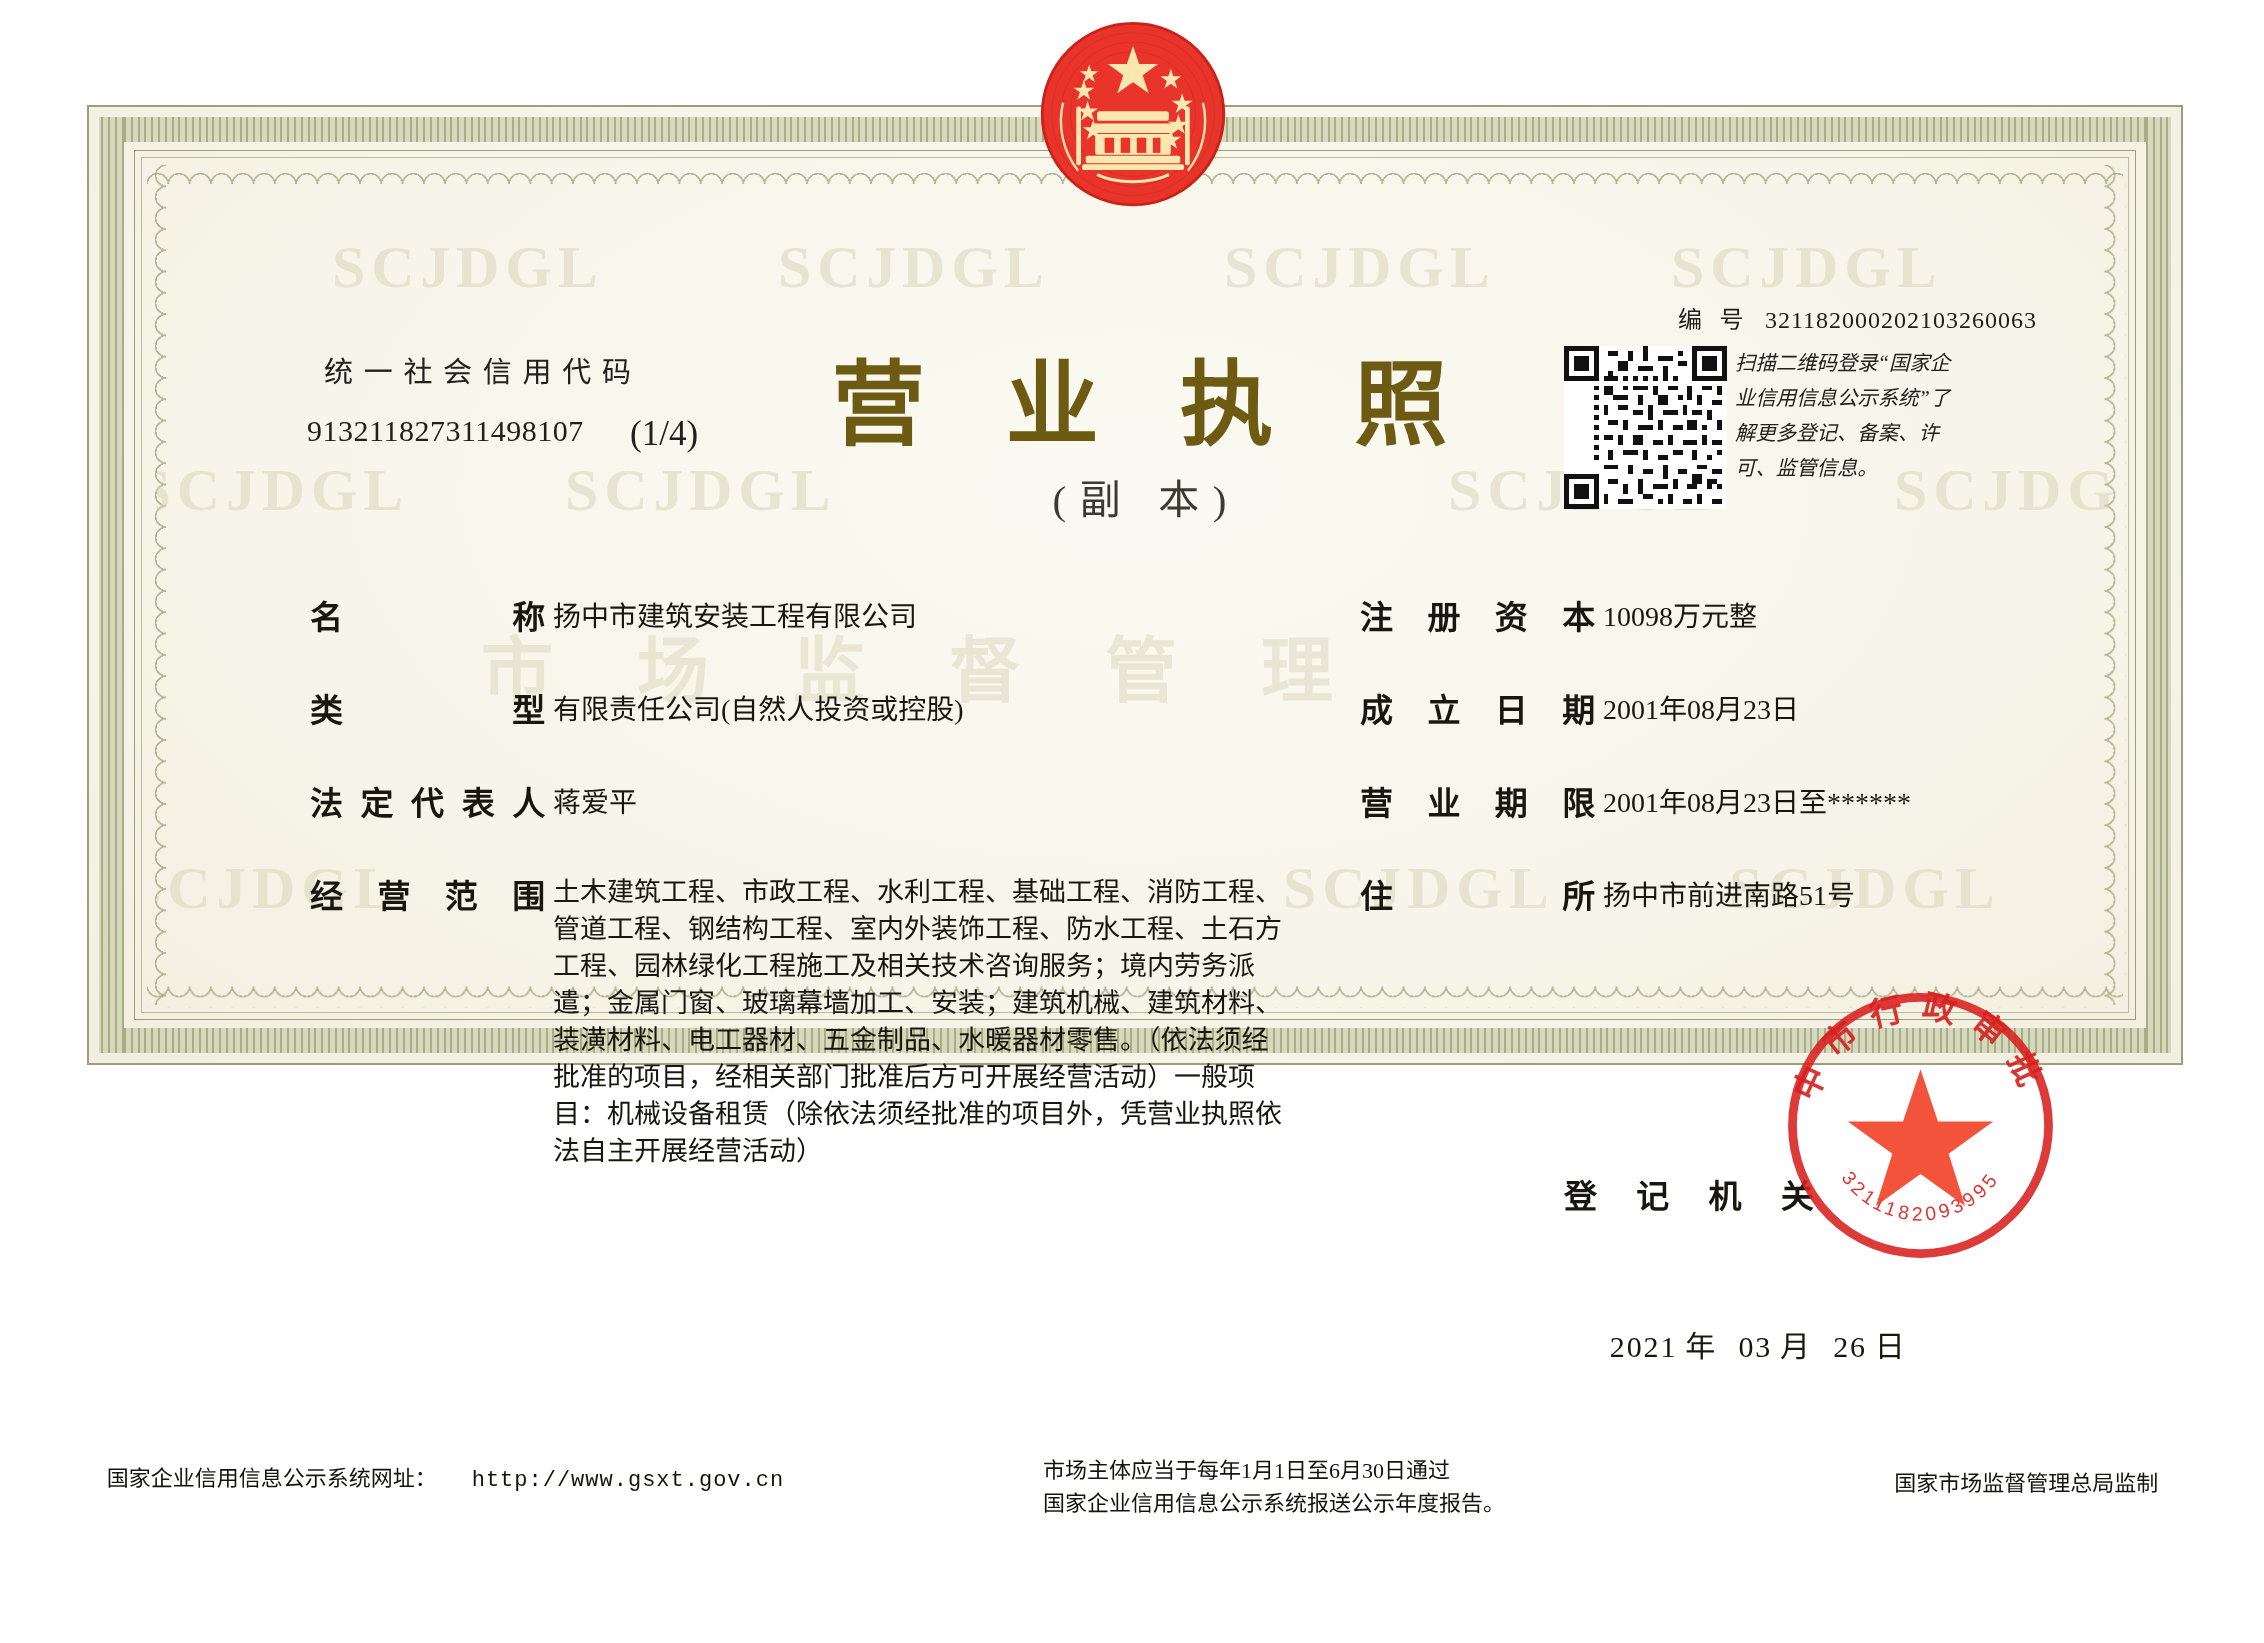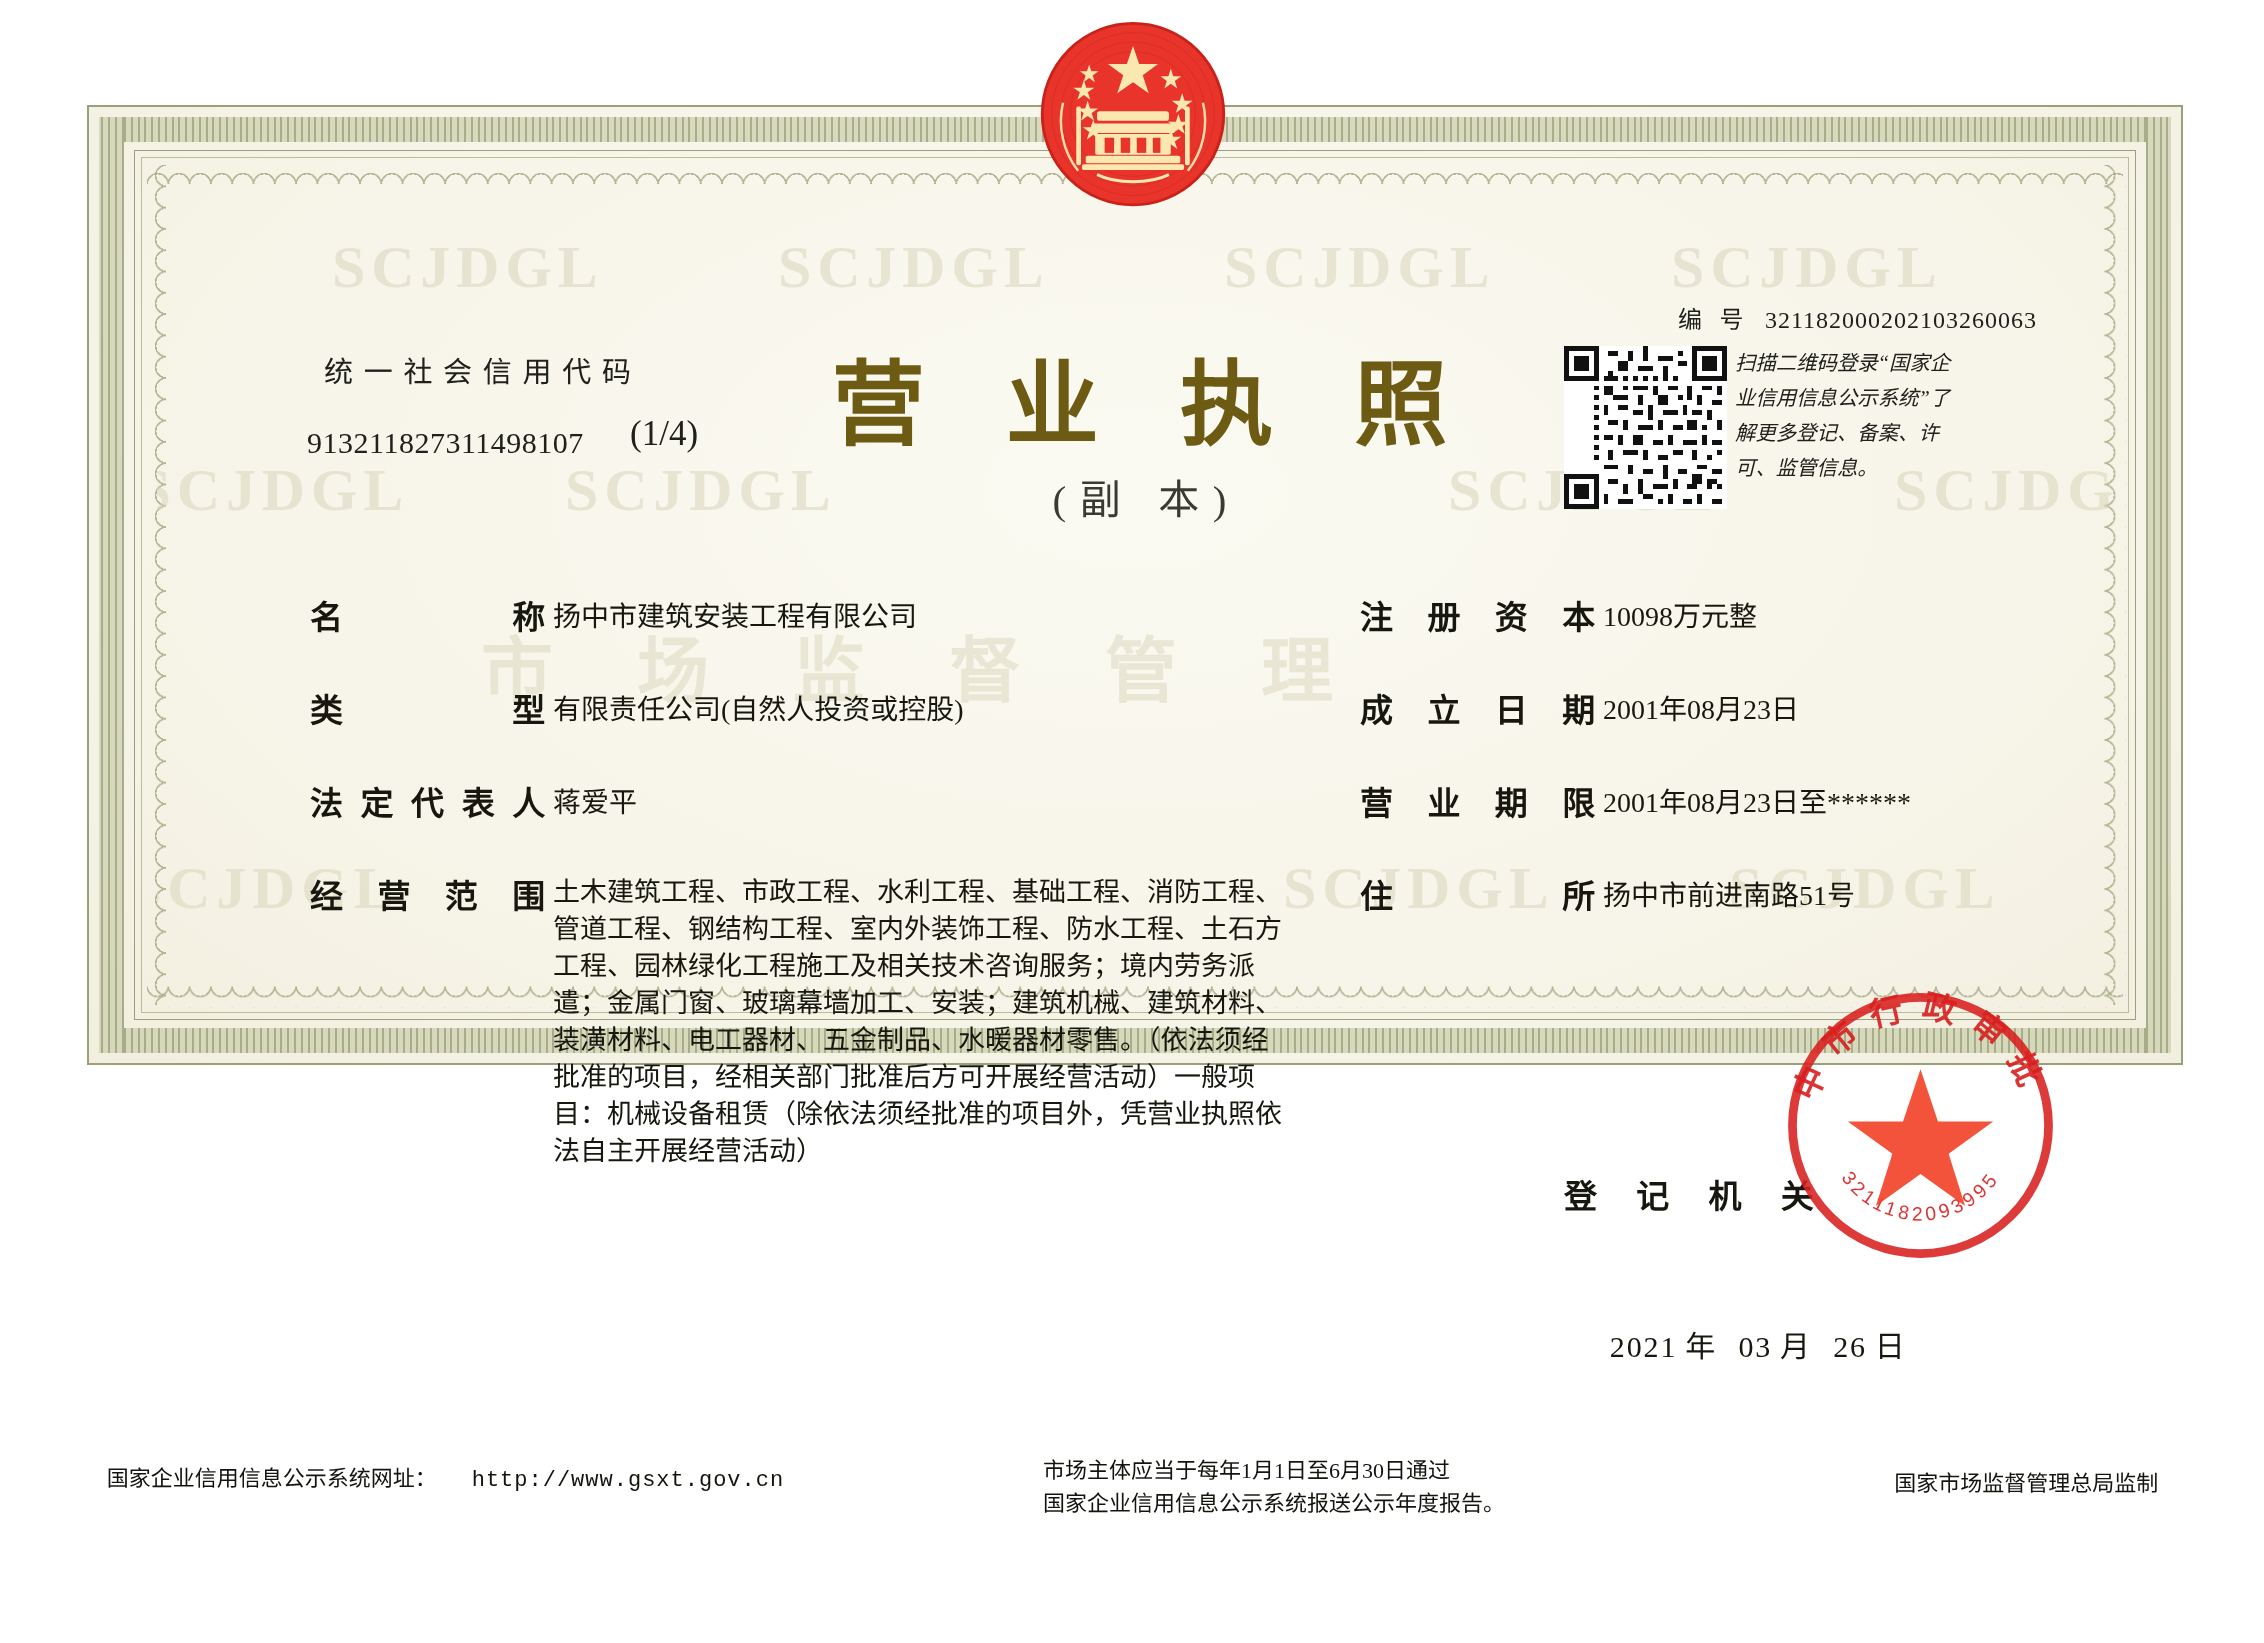--- a/index.html
+++ b/index.html
@@ -178,21 +178,20 @@
     white-space: nowrap;
   }
   .usci-value {
     position: absolute;
     left: 102px;
     top: 229px;
     font-size: 30px;
     letter-spacing: 0.5px;
     color: #20201c;
     white-space: nowrap;
-    margin-top: 12px;
   }
   .usci-page {
     position: absolute;
     left: 425px;
     top: 229px;
     font-size: 35px;
     color: #20201c;
     white-space: nowrap;
   }
 

